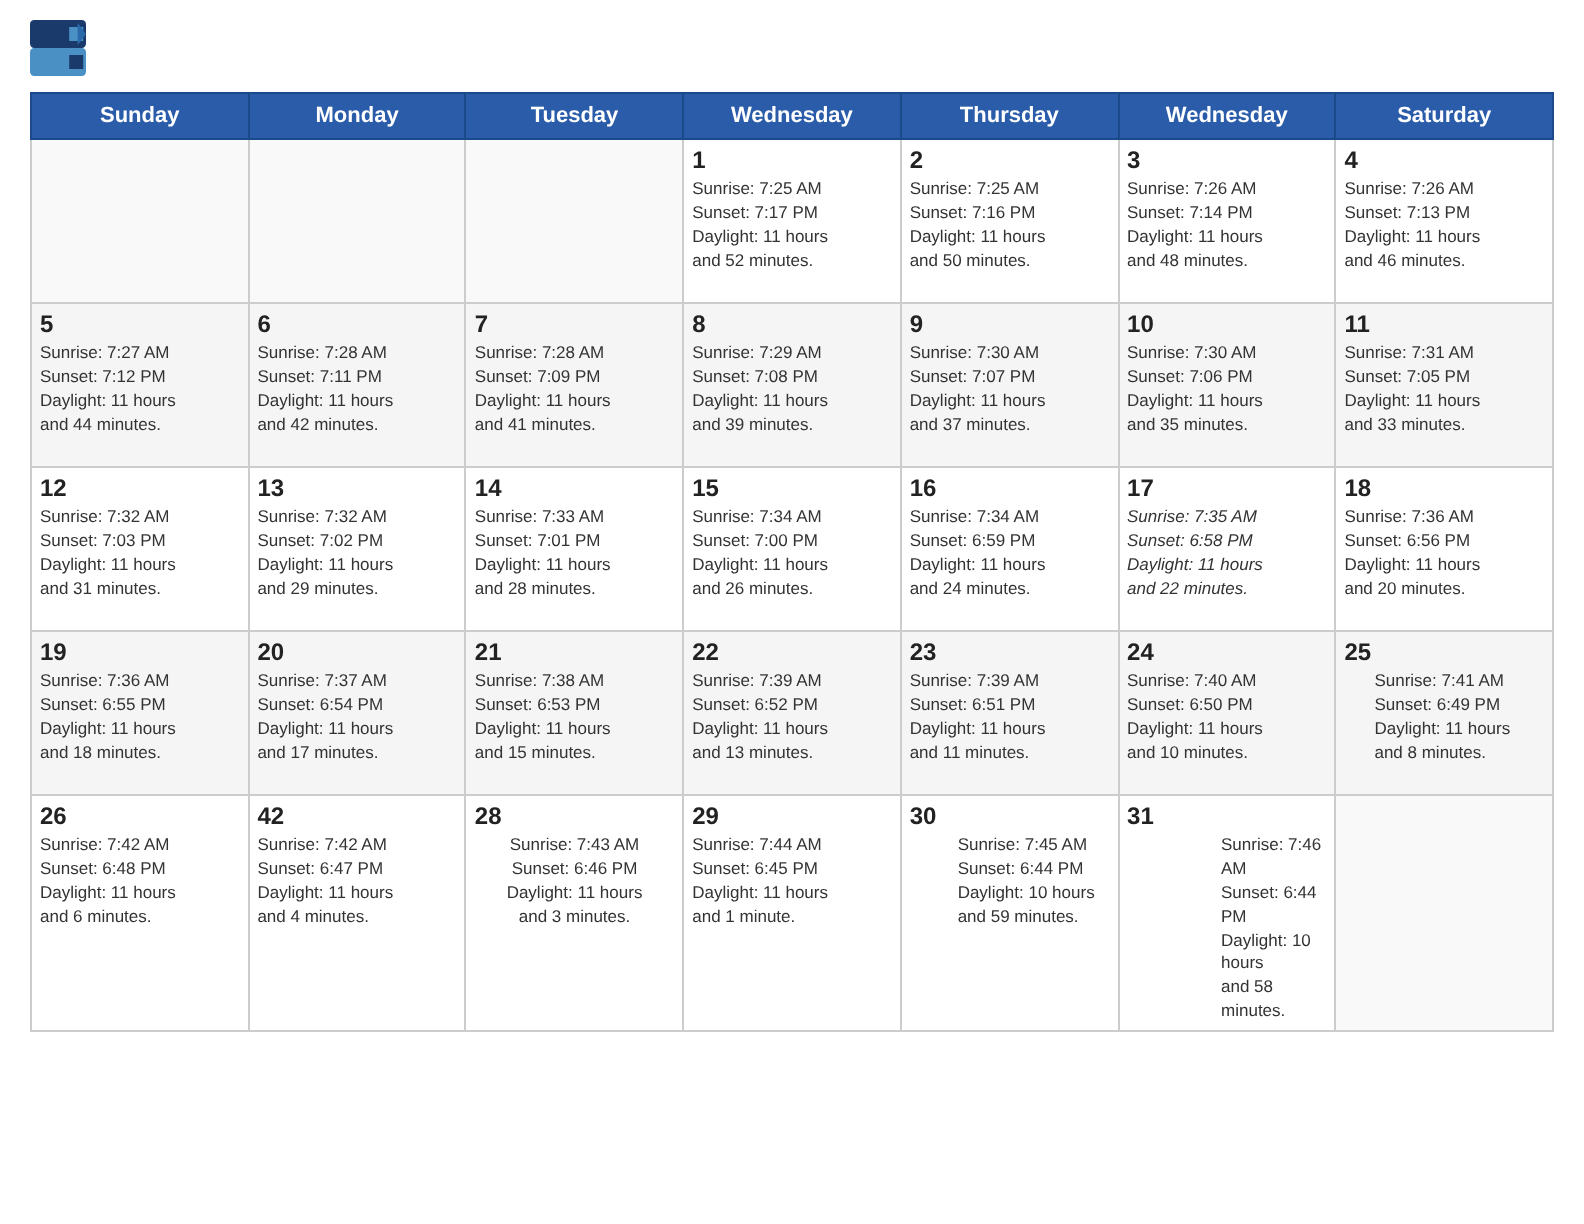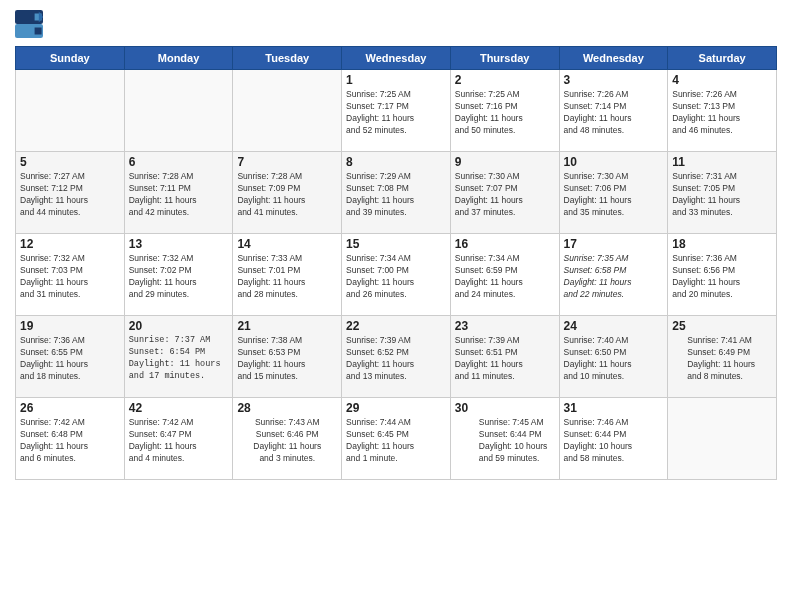--- a/index.html
+++ b/index.html
@@ -269,21 +269,21 @@
         <tr>
           <td>
             <span class="day-num">19</span>
             <div class="day-info" style="white-space: pre-line;">Sunrise: 7:36 AM
 Sunset: 6:55 PM
 Daylight: 11 hours
 and 18 minutes.</div>
           </td>
           <td>
             <span class="day-num">20</span>
-            <div class="day-info" style="white-space: pre-line; font-family: Liberation Mono, monospace;">Sunrise: 7:37 AM
+            <div class="day-info" style="white-space: pre-line;">Sunrise: 7:37 AM
 Sunset: 6:54 PM
 Daylight: 11 hours
 and 17 minutes.</div>
           </td>
           <td>
             <span class="day-num">21</span>
             <div class="day-info" style="white-space: pre-line;">Sunrise: 7:38 AM
 Sunset: 6:53 PM
 Daylight: 11 hours
 and 15 minutes.</div>
@@ -348,21 +348,21 @@
           </td>
           <td>
             <span class="day-num">30</span>
             <div class="day-info" style="white-space: pre-line; margin-left: 24px;">Sunrise: 7:45 AM
 Sunset: 6:44 PM
 Daylight: 10 hours
 and 59 minutes.</div>
           </td>
           <td>
             <span class="day-num">31</span>
-            <div class="day-info" style="white-space: pre-line;">Sunrise: 7:46 AM
+            <div class="day-info" style="white-space: pre-line; margin-left: 47px;">Sunrise: 7:46 AM
 Sunset: 6:44 PM
 Daylight: 10 hours
 and 58 minutes.</div>
           </td>
           <td class="empty"></td>
         </tr>
       </tbody>
   </table>
 </div>
 

